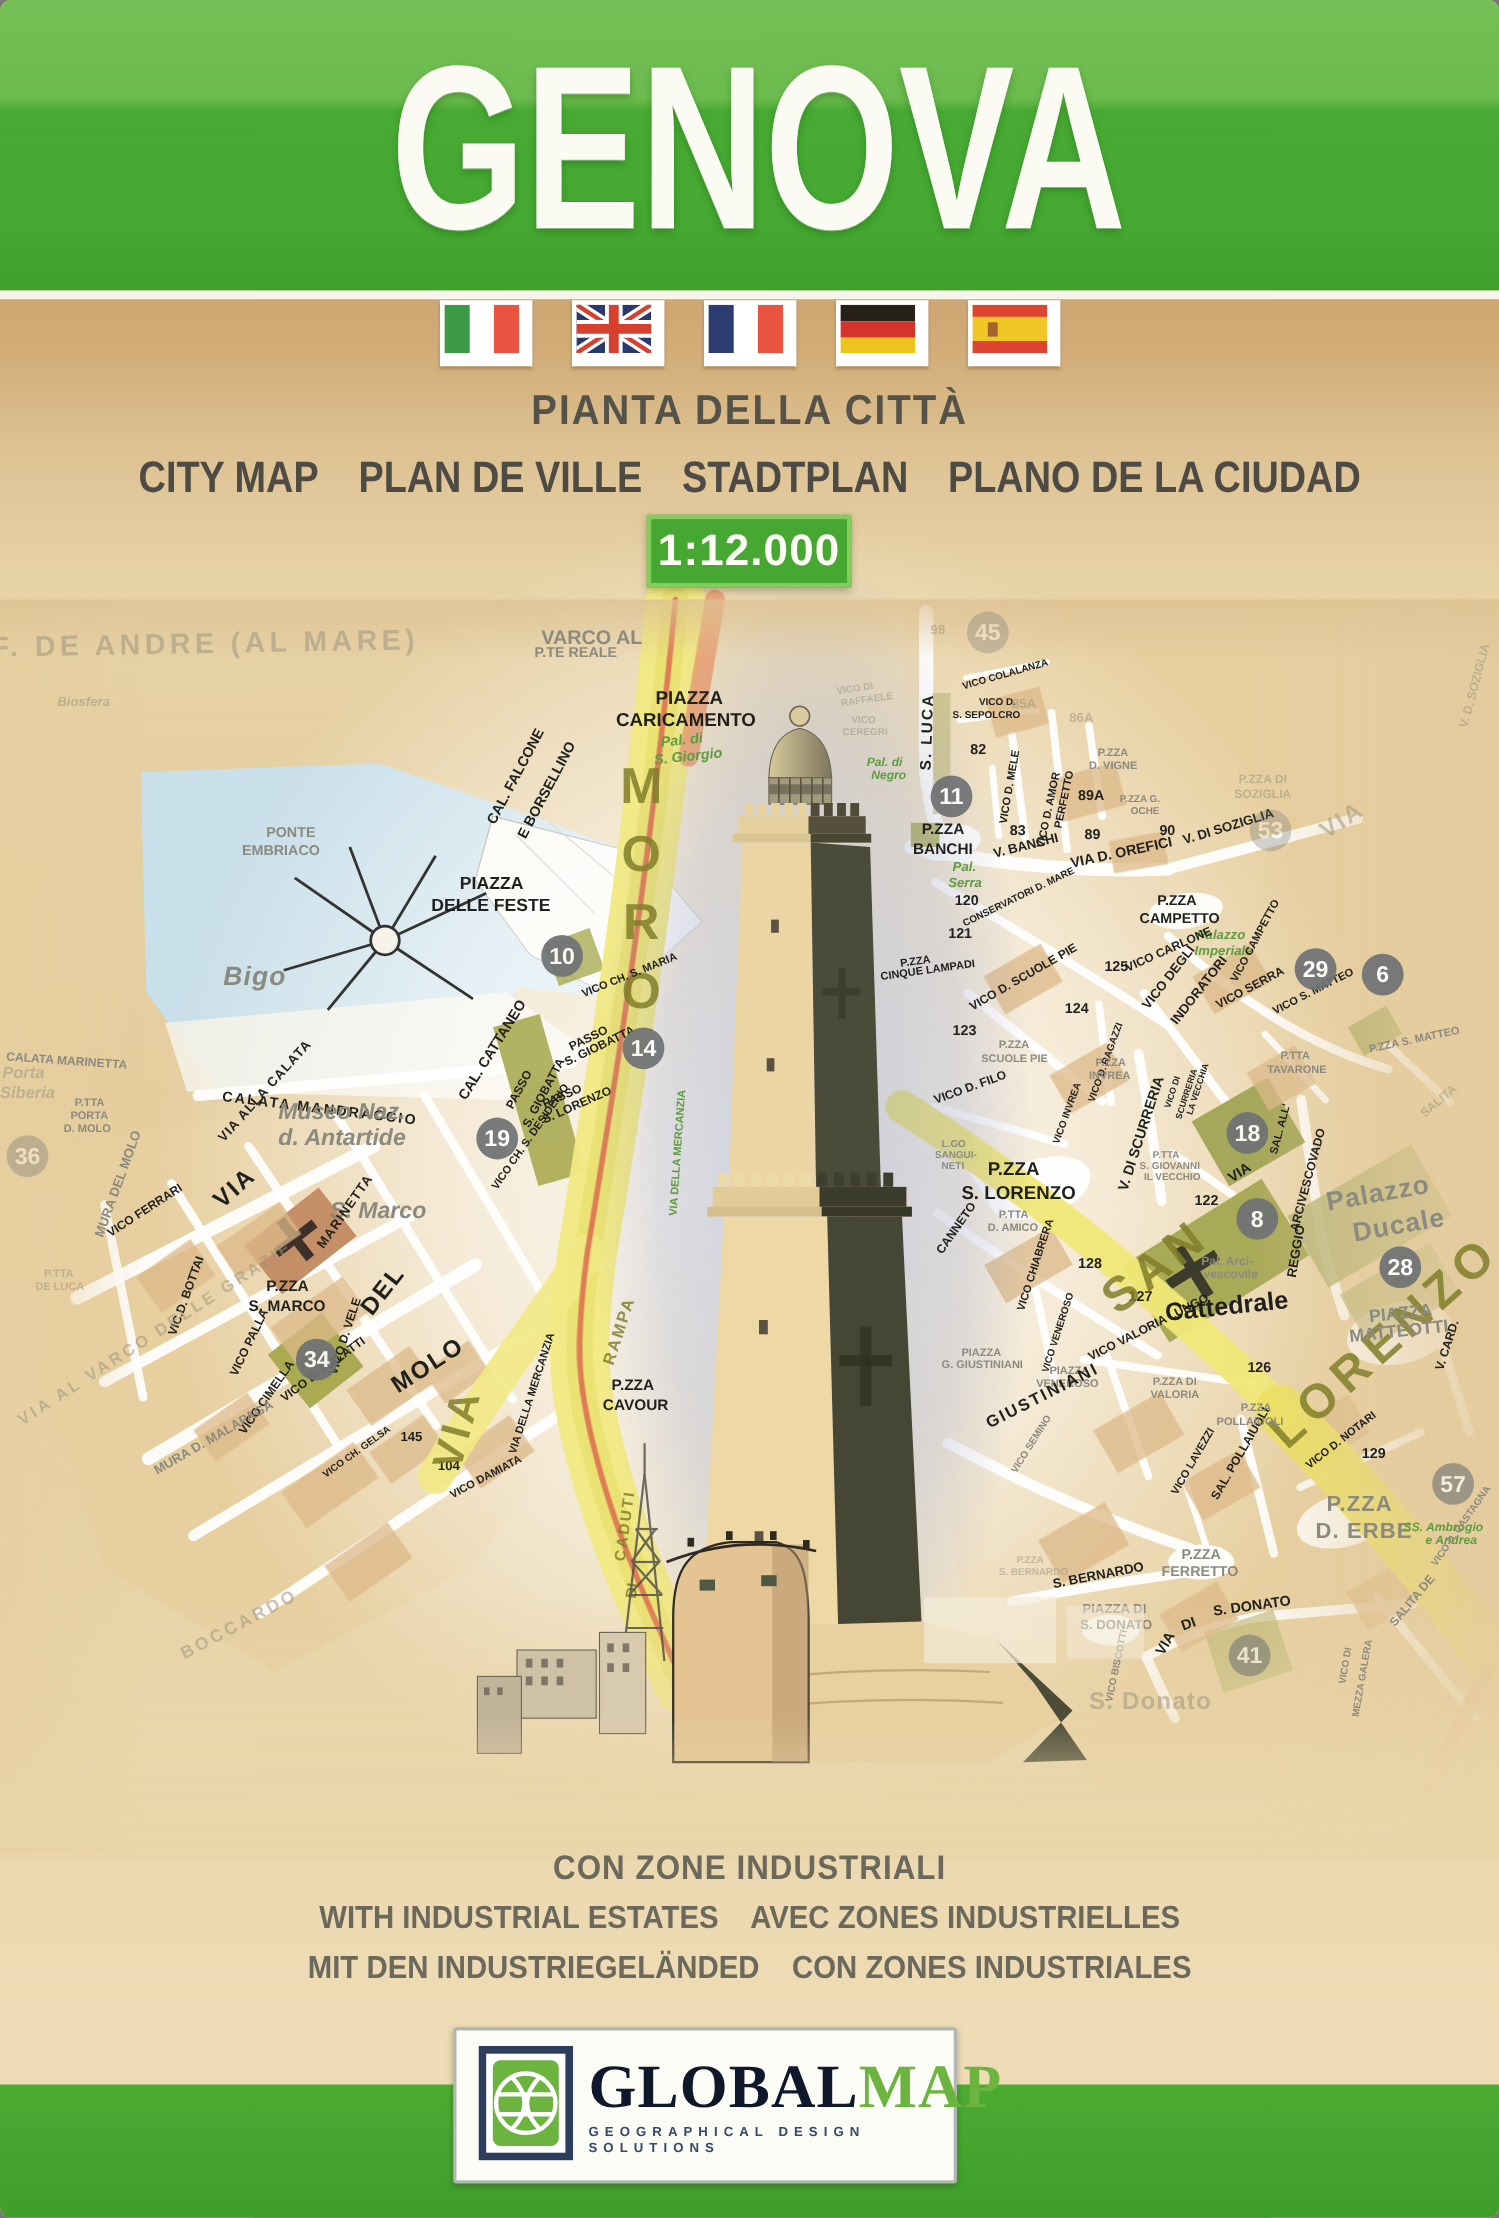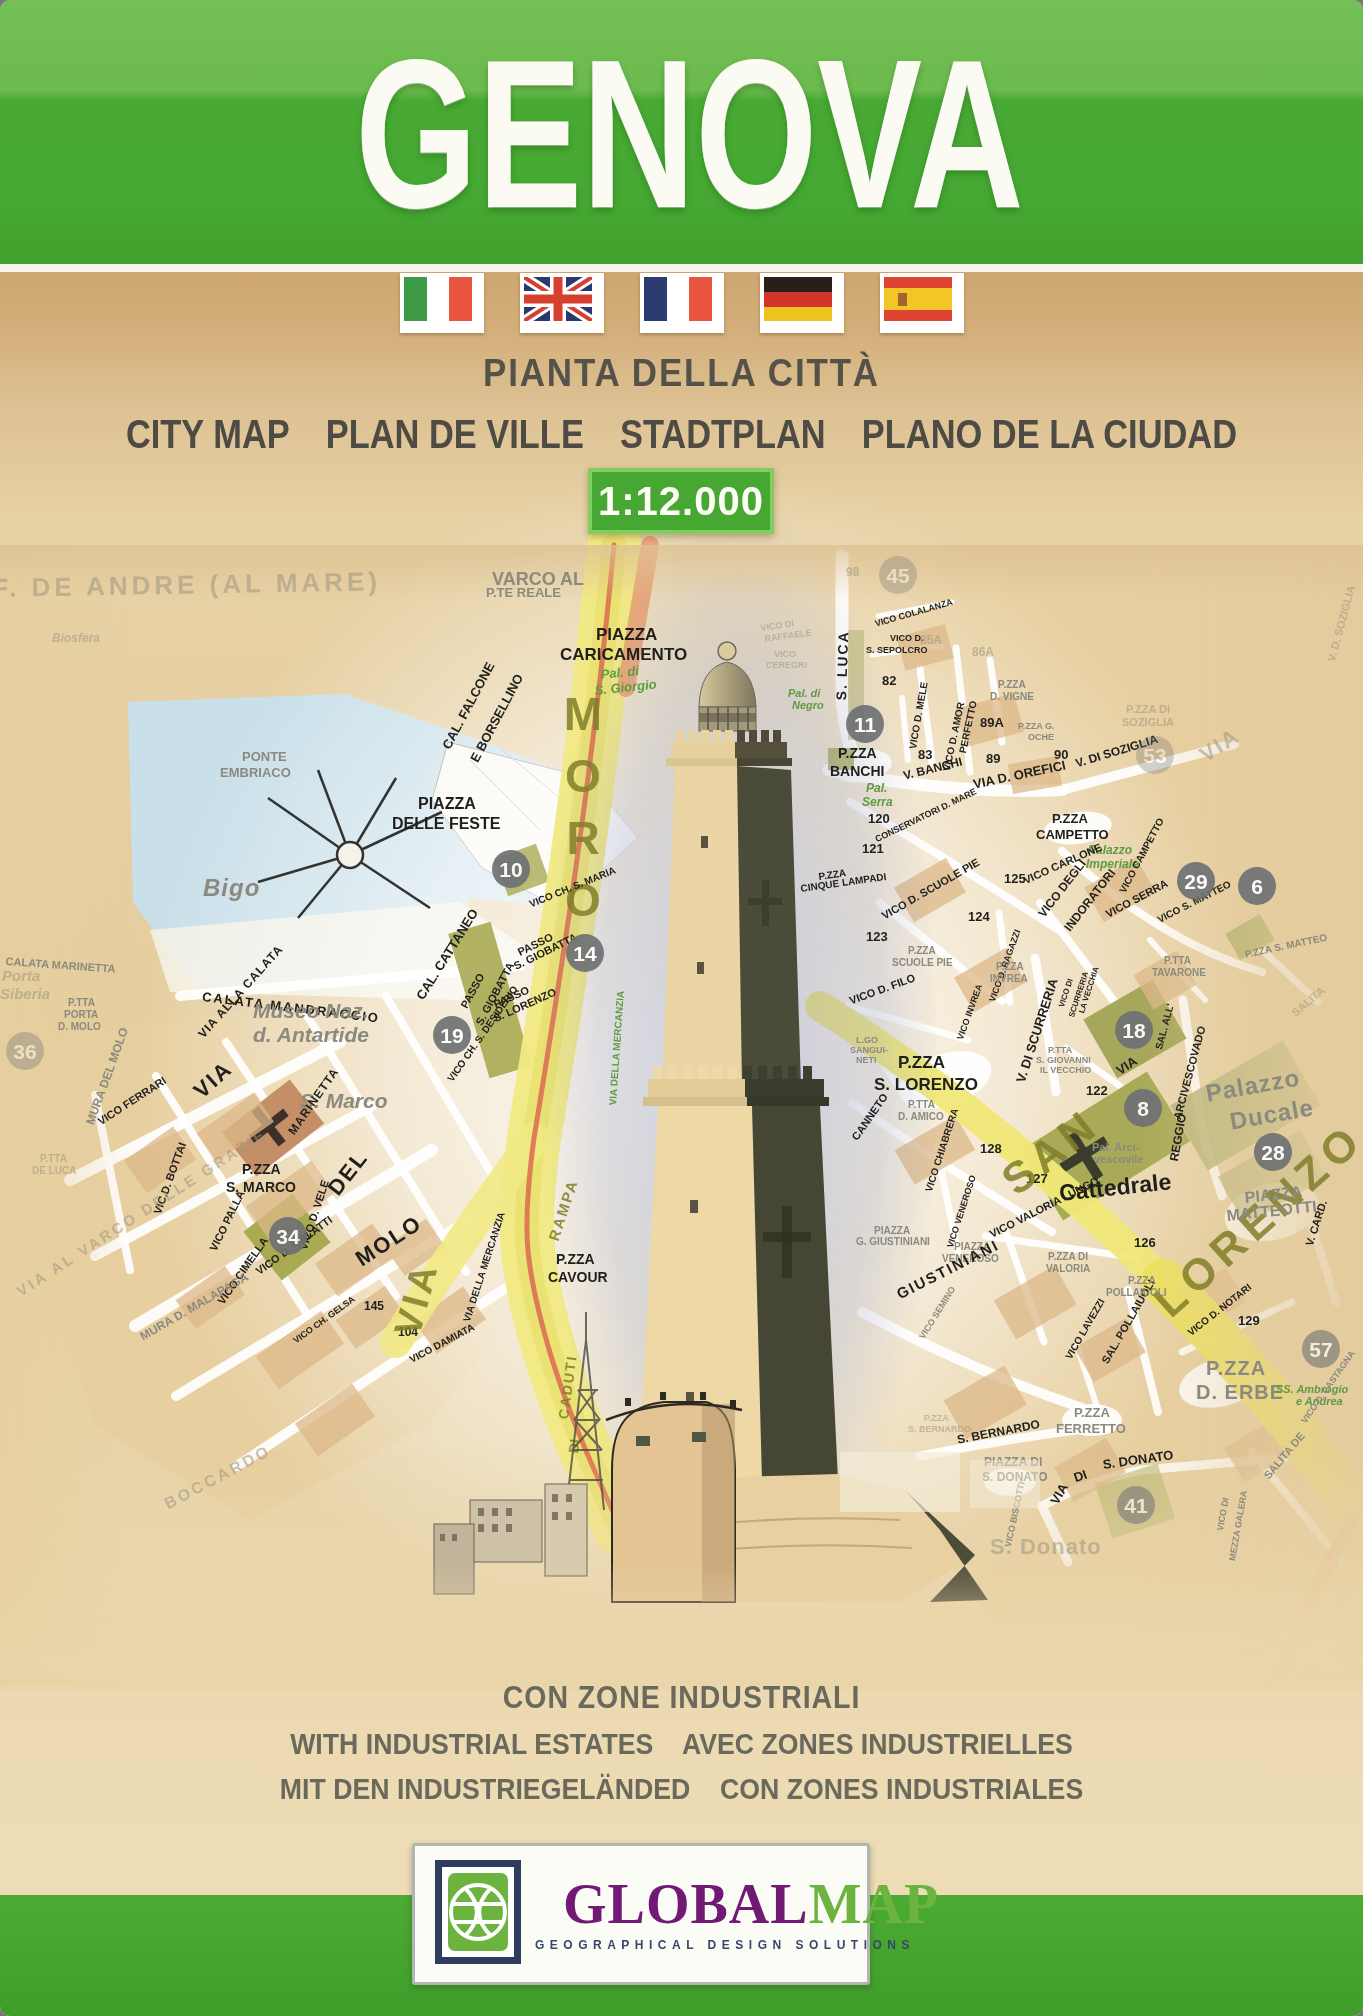--- a/index.html
+++ b/index.html
@@ -39,21 +39,21 @@
   .fl1{font-size:31px;font-weight:700;white-space:pre;letter-spacing:1px;}
   .fl2,.fl3{font-size:29px;font-weight:700;white-space:pre;margin-top:12px;letter-spacing:0px;}
   .green-footer{position:absolute;left:0;top:1895px;width:100%;height:121px;
     background:linear-gradient(180deg,#4cab33,#3f9e2a);}
   
   .logo-card{position:absolute;left:412px;top:1843px;width:452px;height:136px;background:#fcfcf7;
     border:3px solid #b2b6b0;border-radius:3px;box-shadow:0 3px 6px rgba(40,60,30,.35);display:flex;align-items:center;}
   .logo-icon{margin-left:20px;flex:0 0 auto;}
   .logo-text{margin-left:14px;}
   .logo-name{font-family:"Liberation Serif",serif;font-size:56px;font-weight:700;line-height:1;letter-spacing:1px;}
-  .logo-name .n1{color:#701a75;margin-left:28px;}
+  .logo-name .n1{color:#0f172a;}
   .logo-name .n2{color:#6cb33f;}
   .logo-tagline{margin-top:6px;font-size:12px;font-weight:700;color:#37476a;letter-spacing:5.5px;}
 </style>
 </head>
 <body>
 
 <div class="page">
 
   <svg class="map-svg" viewBox="0 0 1363 2016">
     <defs>

